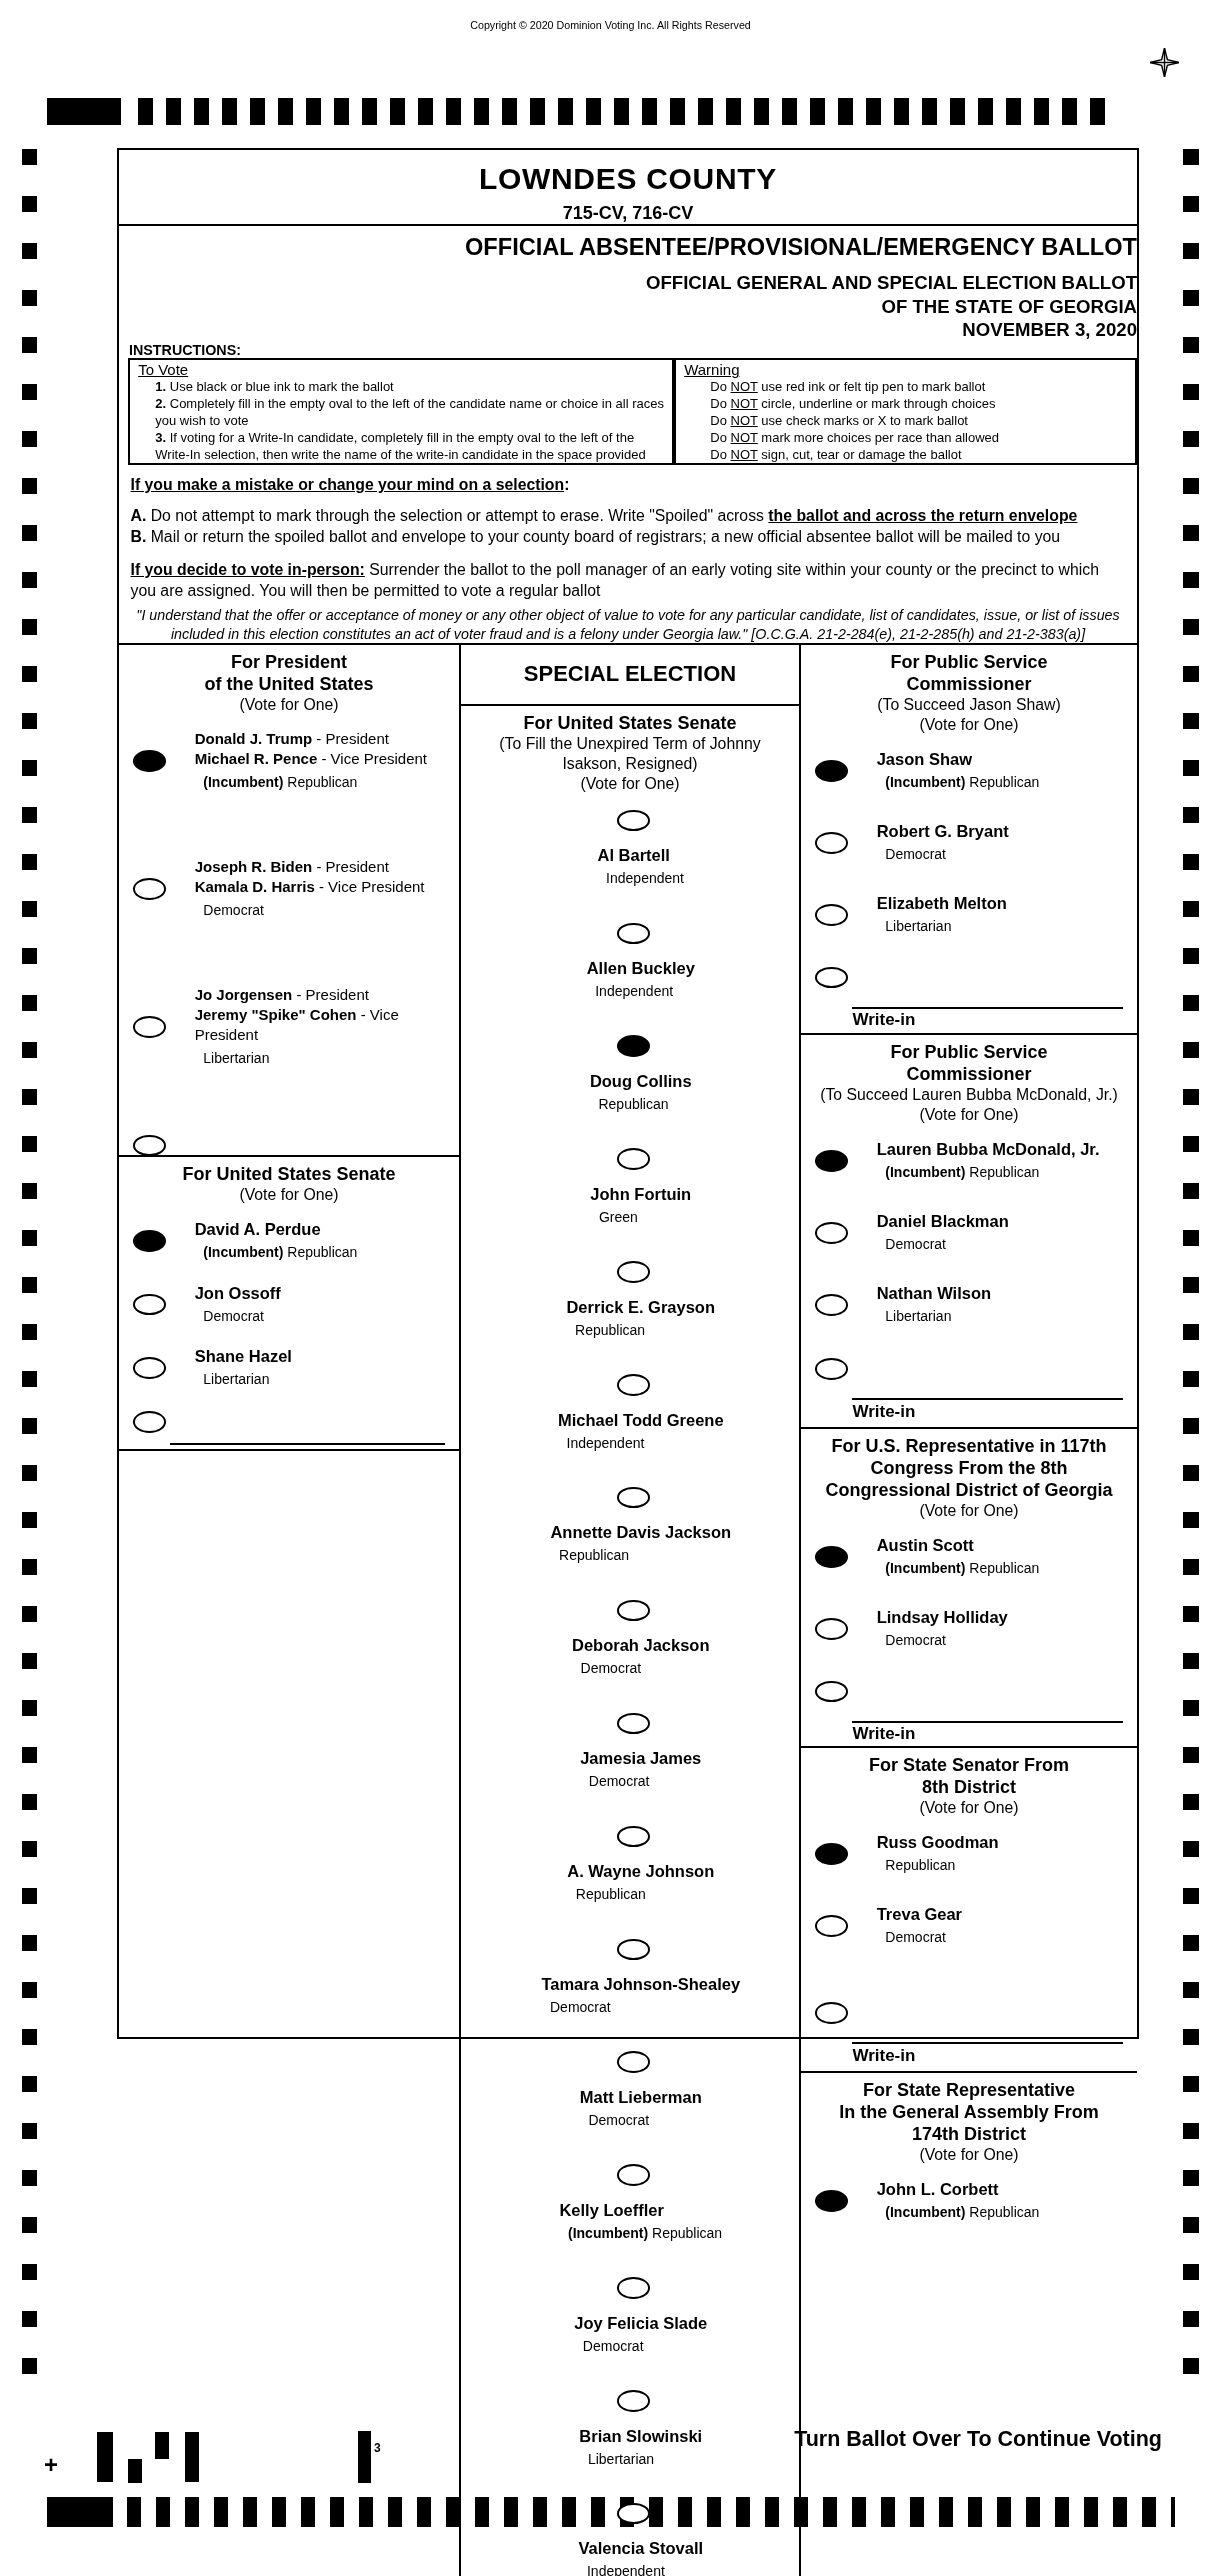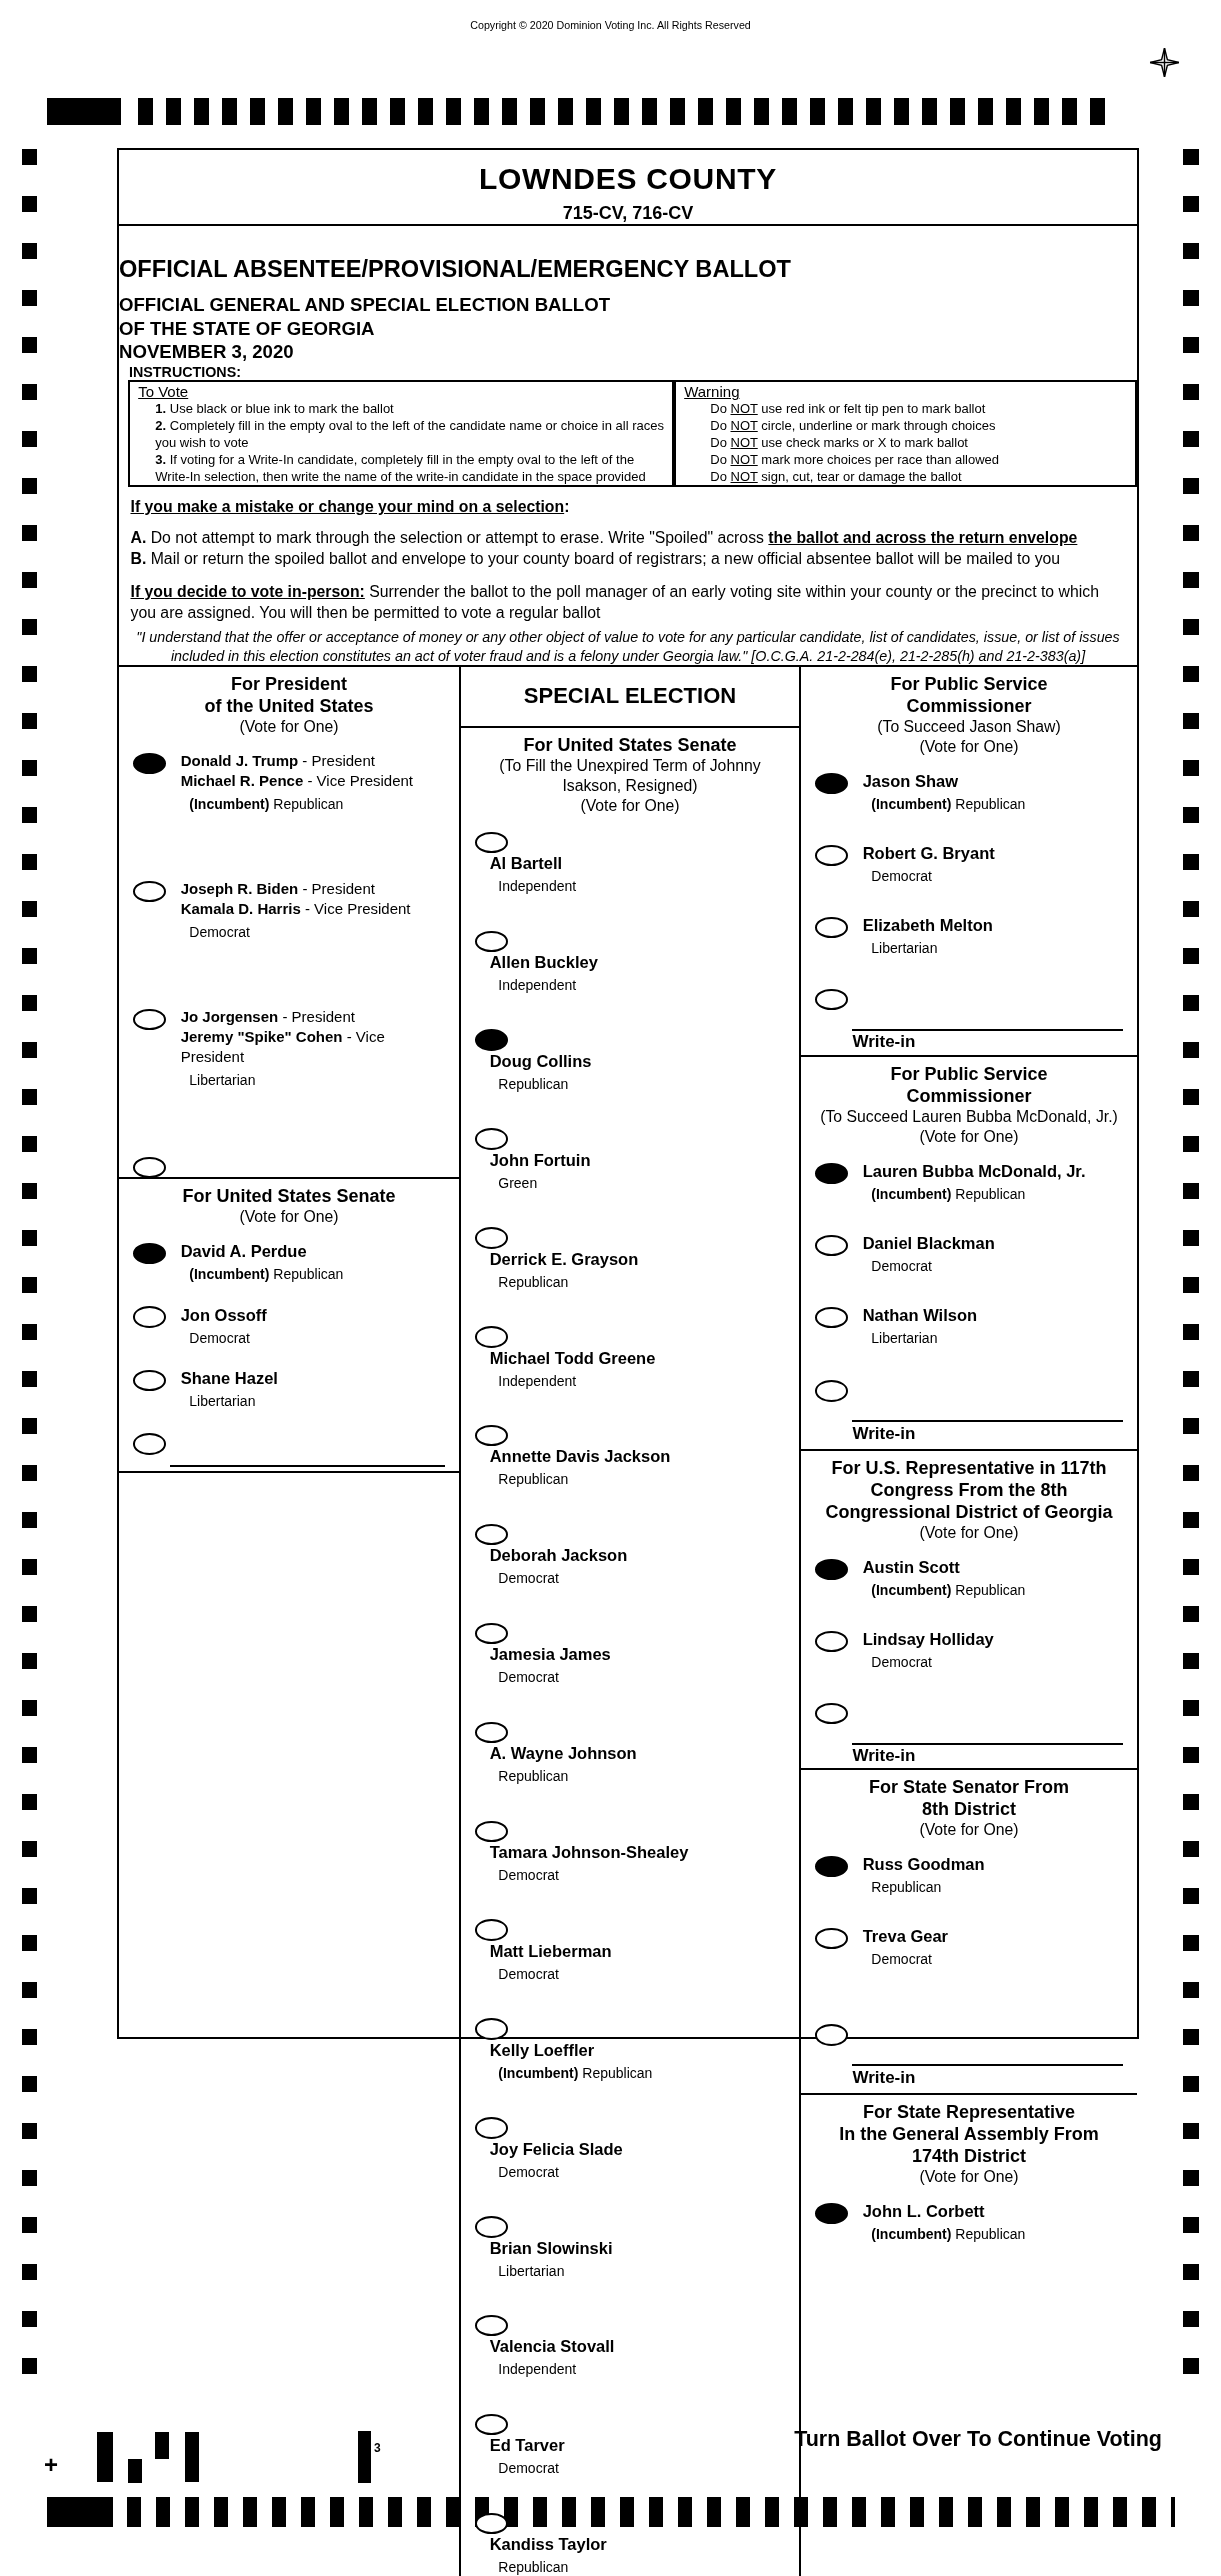--- a/index.html
+++ b/index.html
@@ -28,21 +28,21 @@
   .plus-mark { position:absolute; left:44px; top:2451px; font-size:24px; font-weight:bold; }
   .ballot-digit { position:absolute; left:374px; top:2441px; font-size:12px; font-weight:bold; }
   .turnover { position:absolute; top:2427px; right:59px; font-size:21.5px; font-weight:bold; }
 
   
   .ballot-box { position:absolute; left:117px; top:148px; width:1022px; height:1891px;
     border:2.1px solid #000; display:flex; flex-direction:column; }
   .county-box { height:90px; border-bottom:2.1px solid #000; text-align:center; padding-top:11.5px; }
   .county-name { font-size:30px; font-weight:bold; letter-spacing:0.7px; }
   .county-codes { font-size:18px; font-weight:bold; margin-top:7.2px; }
-  .title-box { height:117px; text-align:left; padding-top:8.6px;margin-top:22px; }
+  .title-box { height:117px; text-align:right; padding-top:8.6px; }
   .ballot-title { font-size:23.6px; font-weight:bold; }
   .subtitles { margin-top:10px; }
   .subtitle-line { font-size:18.6px; font-weight:bold; line-height:23.6px; }
   .instructions-label { height:18.6px; font-size:14.3px; font-weight:bold; padding-left:10px; }
   .instr-row { height:132px; display:flex; padding-left:8.6px; }
   .ibox { border:2.9px solid #000; padding:1.4px 5.7px 0 5.7px; overflow:hidden; }
   .tovote { width:546px; }
   .warn { flex:1; }
   .box-head { font-size:15px; font-weight:normal; text-decoration:underline; padding-left:2.9px; }
   .instr-item { font-size:13px; line-height:17px; padding-left:20px; }
@@ -68,21 +68,21 @@
   .contest { display:flex; flex-direction:column; border-bottom:2.1px solid #000;
     padding:5.7px 2.9px 0 2.9px; overflow:hidden; }
   .col .contest:last-child { border-bottom:none; }
   .k-president{height:512px} .k-us-senate{height:294px}
   .k-psc-shaw{height:390px} .k-psc-mcdonald{height:394px}
   .k-us-rep-117{height:319px} .k-state-senator-8{height:325px}
   .k-state-rep-174{flex:1} #col1 .contest{flex:1}
   .c-title { font-weight:bold; font-size:18px; line-height:22px; text-align:center; }
   .c-sub { font-size:15.8px; line-height:20px; text-align:center; }
   .c-vote { font-size:15.8px; line-height:20px; text-align:center; margin-bottom:14.3px; }
-  .cand { display:flex; align-items:flex-start; padding:0 4.3px 0 11.5px; margin-bottom:30px; }
+  .cand { display:flex; align-items:center; padding:0 4.3px 0 11.5px; margin-bottom:30px;gap:14px; }
   .k-president .cand { margin-bottom:66px; }
   .k-us-senate .cand { margin-bottom:21.5px; }
   .k-us-senate-special .cand { margin-bottom:34px;flex-direction:column; }
   .oval { width:33px; height:21.5px; border:2.1px solid #000; border-radius:50%;
     background:#fff; flex:none; margin-top:1.4px; }
   .oval.filled { background:#000; }
   .cand-text { margin-left:14.3px; }
   .cand-line { font-size:16.5px; line-height:20px; font-weight:bold; }
   .cand-line .plain { font-weight:normal; }
   .k-president .cand-line { font-size:15px; }

